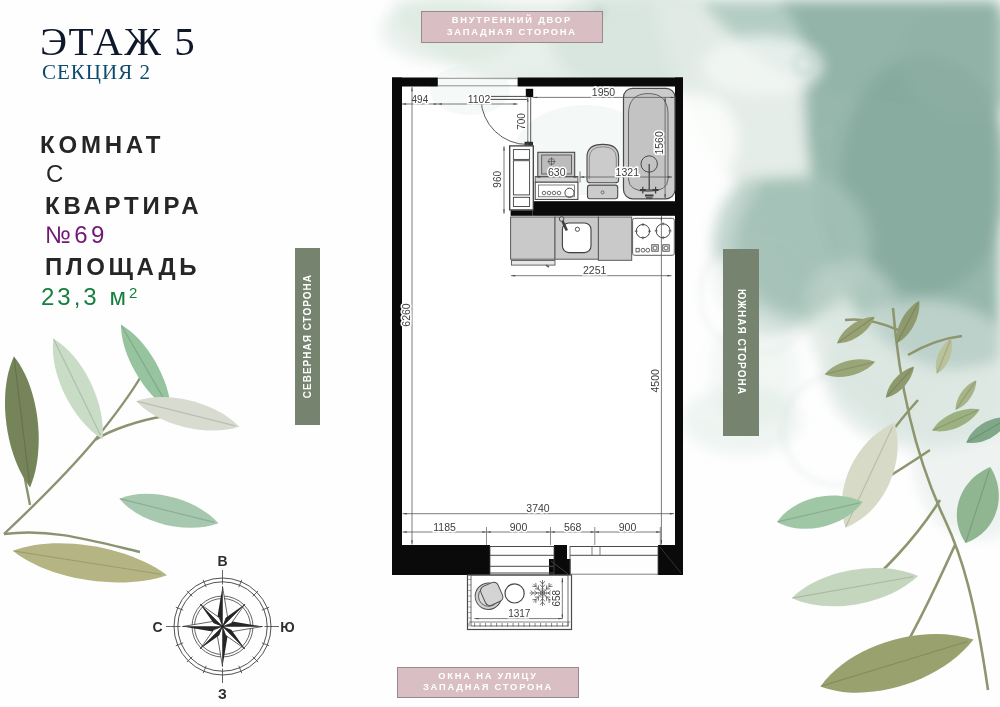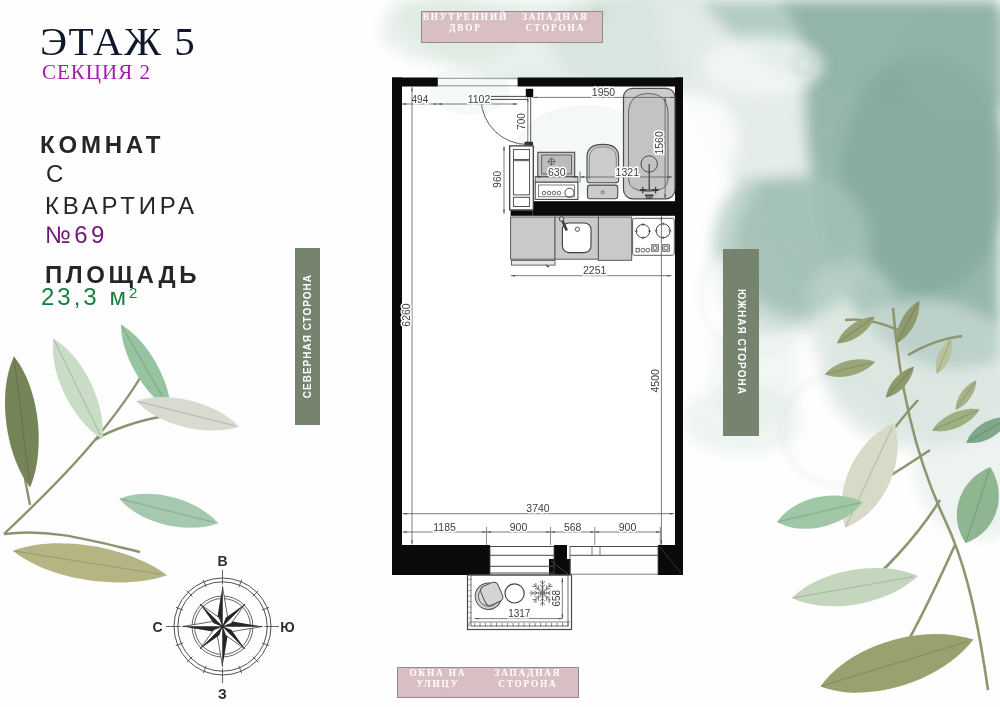--- a/index.html
+++ b/index.html
@@ -1,20 +1,20 @@
 <!DOCTYPE html>
 <html><head><meta charset="utf-8">
 <style>
 html,body{margin:0;padding:0;}
 body{width:1000px;height:707px;position:relative;overflow:hidden;background:#fefefe;
  font-family:"Liberation Sans",sans-serif;}
 .abs{position:absolute;}
 .pink{position:absolute;background:#d9bfc4;border:1.4px solid #958b8e;color:#fff;
  font-weight:bold;font-size:9.3px;letter-spacing:1.8px;text-align:center;
- display:flex;flex-direction:row;justify-content:center;line-height:11.5px;font-family:Liberation Serif, serif;}
+ display:flex;flex-direction:column;justify-content:center;line-height:11.5px;}
 .green{position:absolute;background:#75836f;color:#fff;font-weight:bold;font-size:10px;
  letter-spacing:1px;display:flex;align-items:center;justify-content:center;}
 </style></head>
 <body>
 
 <svg class="abs" style="left:0;top:0" width="1000" height="707" viewBox="0 0 1000 707">
 <defs>
 <filter id="wb" x="-30%" y="-30%" width="160%" height="160%">
         <feGaussianBlur stdDeviation="7"></feGaussianBlur>
       </filter>
@@ -498,31 +498,31 @@
 <g font-family="Liberation Sans,sans-serif" font-size="14" font-weight="bold" fill="#2e2e2e" text-anchor="middle">
 <text x="222.5" y="566">В</text>
       <text x="157.5" y="632">С</text>
       <text x="287.5" y="632">Ю</text>
       <text x="222.5" y="699">З</text>
 </g>
   </svg>
 
 <div class="abs" style="left:40px;top:17px;font-family:'Liberation Serif',serif;font-size:41px;letter-spacing:1.5px;color:#0f172a;">ЭТАЖ 5</div>
 
-<div class="abs" style="left:42px;top:60px;font-family:'Liberation Serif',serif;font-size:21px;letter-spacing:1px;color:#a21caf;">СЕКЦИЯ 2</div>
+<div class="abs" style="left:42px;top:60px;font-family:'Liberation Serif',serif;font-size:21px;letter-spacing:1px;color:#0c4a6e;">СЕКЦИЯ 2</div>
 
 <div class="abs" style="left:40px;top:131px;font-size:24px;font-weight:bold;letter-spacing:3.8px;color:#262626;">КОМНАТ</div>
 
 <div class="abs" style="left:46px;top:160px;font-size:24px;color:#262626;">С</div>
 
-<div class="abs" style="left:45px;top:191.5px;font-size:24px;font-weight:normal;letter-spacing:3.8px;color:#262626;">КВАРТИРА</div>
+<div class="abs" style="left:45px;top:191.5px;font-size:24px;font-weight:bold;letter-spacing:3.8px;color:#262626;">КВАРТИРА</div>
 
 <div class="abs" style="left:45px;top:220.5px;font-size:24px;letter-spacing:3.5px;color:#701a75;">№69</div>
 
-<div class="abs" style="left:45px;top:252.5px;font-size:24px;font-weight:bold;letter-spacing:3.6px;color:#262626;margin-top:8px;">ПЛОЩАДЬ</div>
+<div class="abs" style="left:45px;top:252.5px;font-size:24px;font-weight:bold;letter-spacing:3.6px;color:#262626;">ПЛОЩАДЬ</div>
 
 <div class="abs" style="left:41px;top:282.5px;font-size:24px;letter-spacing:3px;color:#15803d;">23,3 м<span style="font-size:15px;vertical-align:7px;">2</span></div>
 
 <div class="pink" style="left:420.8px;top:10.5px;width:180px;height:30px;">
 <div>ВНУТРЕННИЙ ДВОР</div>
     <div>ЗАПАДНАЯ СТОРОНА</div>
   </div>
 
 <div class="pink" style="left:397px;top:666.5px;width:180px;height:29px;">
 <div>ОКНА НА УЛИЦУ</div>

